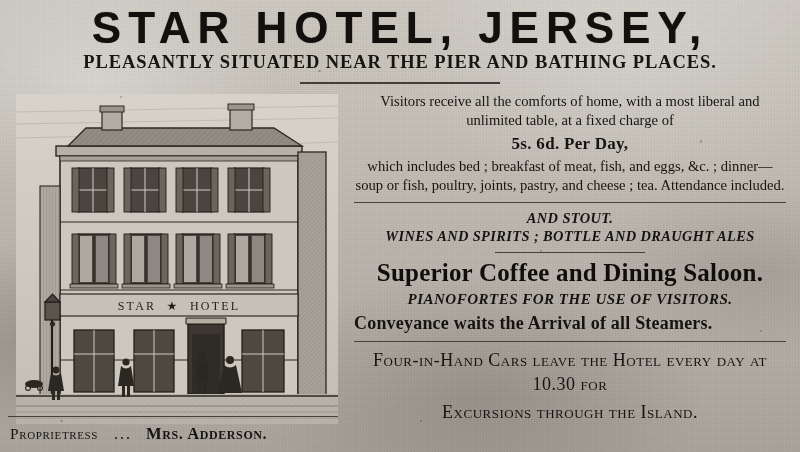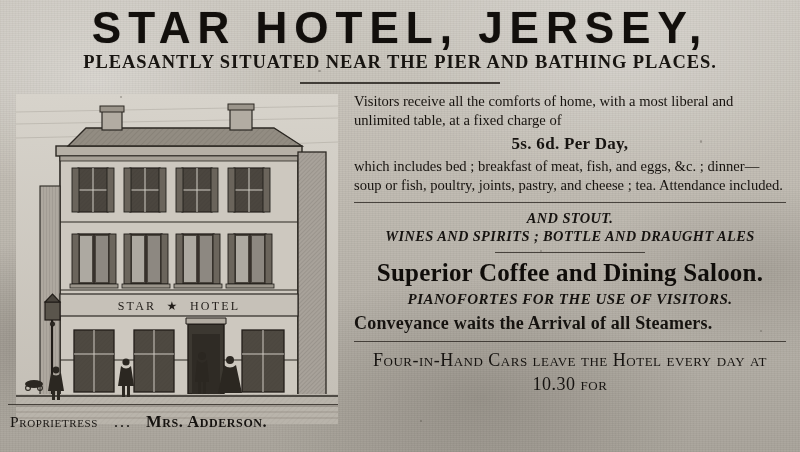--- a/index.html
+++ b/index.html
@@ -106,21 +106,21 @@
     left: 8px;
     top: 6px;
     width: 322px;
     height: 330px;
   }
 
   
   .para {
     font-size: 14.6px;
     line-height: 1.30;
-    text-align: left;
+    text-align: center;
     margin: 0 0 0 0;
     color: #17130f;
   }
   .price-line {
     text-align: center;
     font-weight: 700;
     font-size: 17px;
     letter-spacing: 0.3px;
     margin: 4px 0 3px 0;
   }
@@ -182,21 +182,21 @@
     font-size: 18px;
     line-height: 1.35;
     letter-spacing: 0.5px;
     margin-top: 4px;
   }
 
   
   .footer {
     position: absolute;
     left: 0;
-    bottom: 12px;
+    bottom: 0;
     width: 100%;
     height: 36px;
     text-align: center;
   }
   .footer-rule {
     position: absolute;
     left: 8px;
     top: 0;
     width: 330px;
     height: 1px;
@@ -461,20 +461,21 @@
 
         <div class="rule-thin short-center"></div>
 
         <div class="saloon">Superior Coffee and Dining Saloon.</div>
         <div class="pianofortes">PIANOFORTES FOR THE USE OF VISITORS.</div>
         <div class="conveyance">Conveyance waits the Arrival of all Steamers.</div>
 
         <div class="rule-thin"></div>
 
         <div class="fourinhand">Four-in-Hand Cars leave the Hotel every day at 10.30 for</div>
+        <div class="fourinhand">Excursions through the Island.</div>
       </div>
     </div>
 
     <div class="footer">
       <div class="footer-rule"></div>
       <div class="footer-line">
         <span class="prop-label">Proprietress</span>
         <span class="prop-dots">...</span>
         <span class="prop-name">Mrs. Adderson.</span>
       </div>

